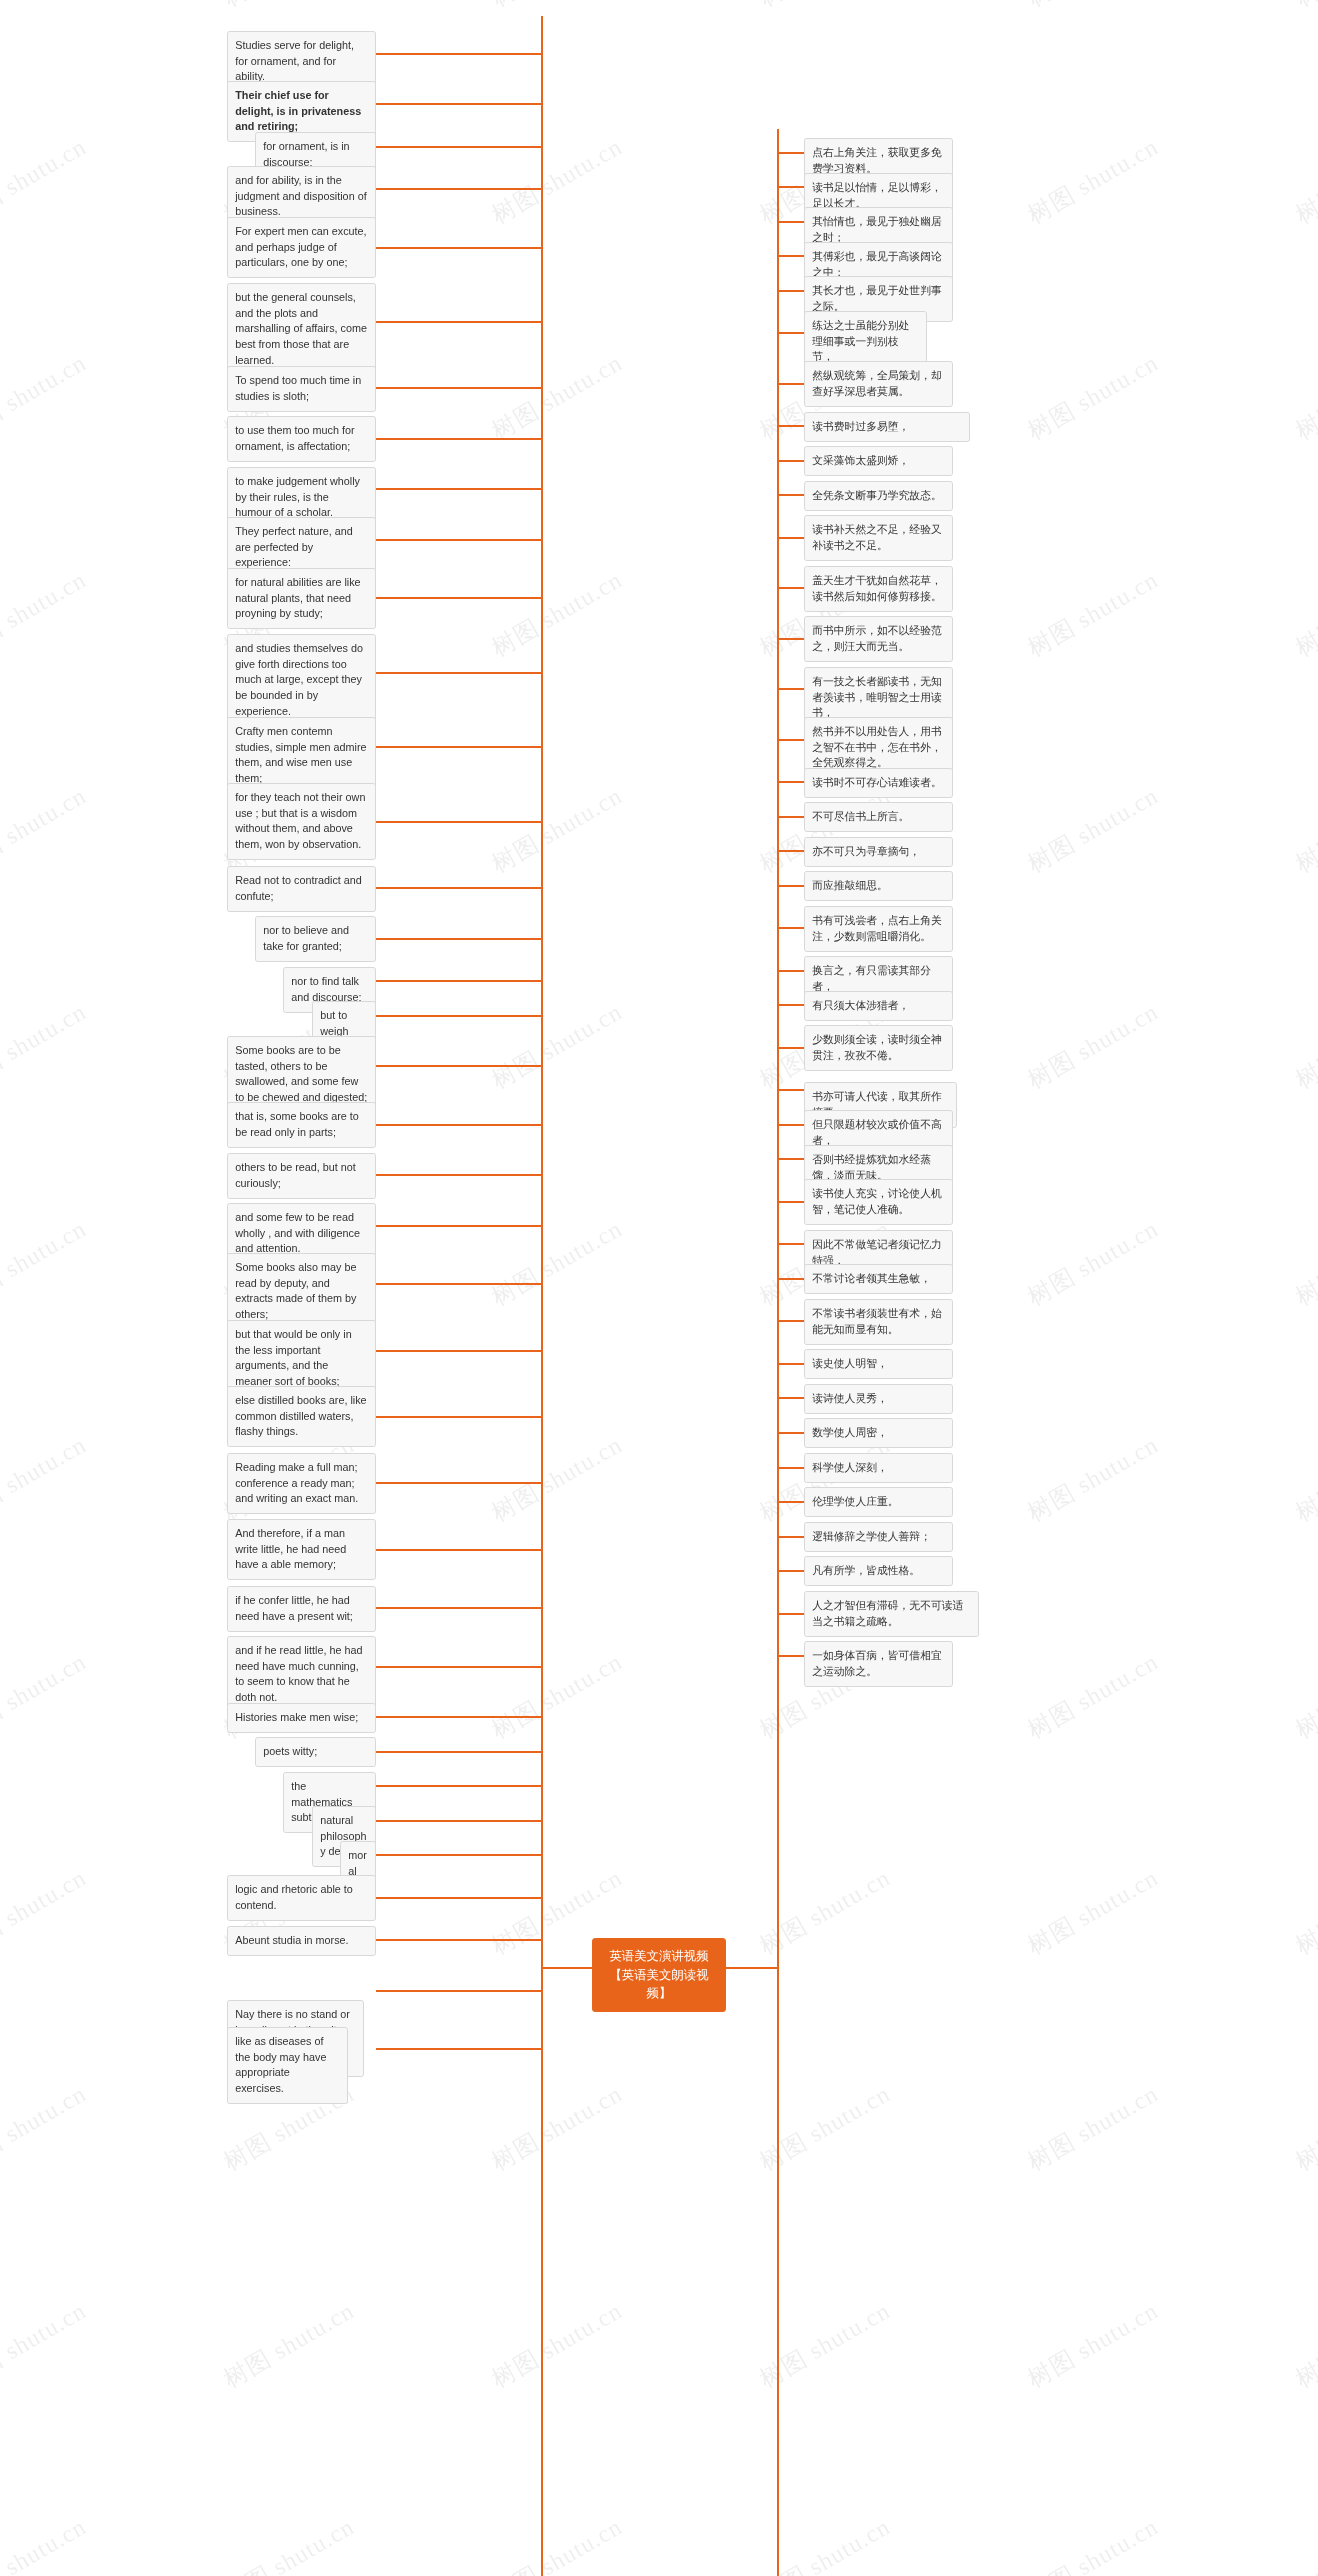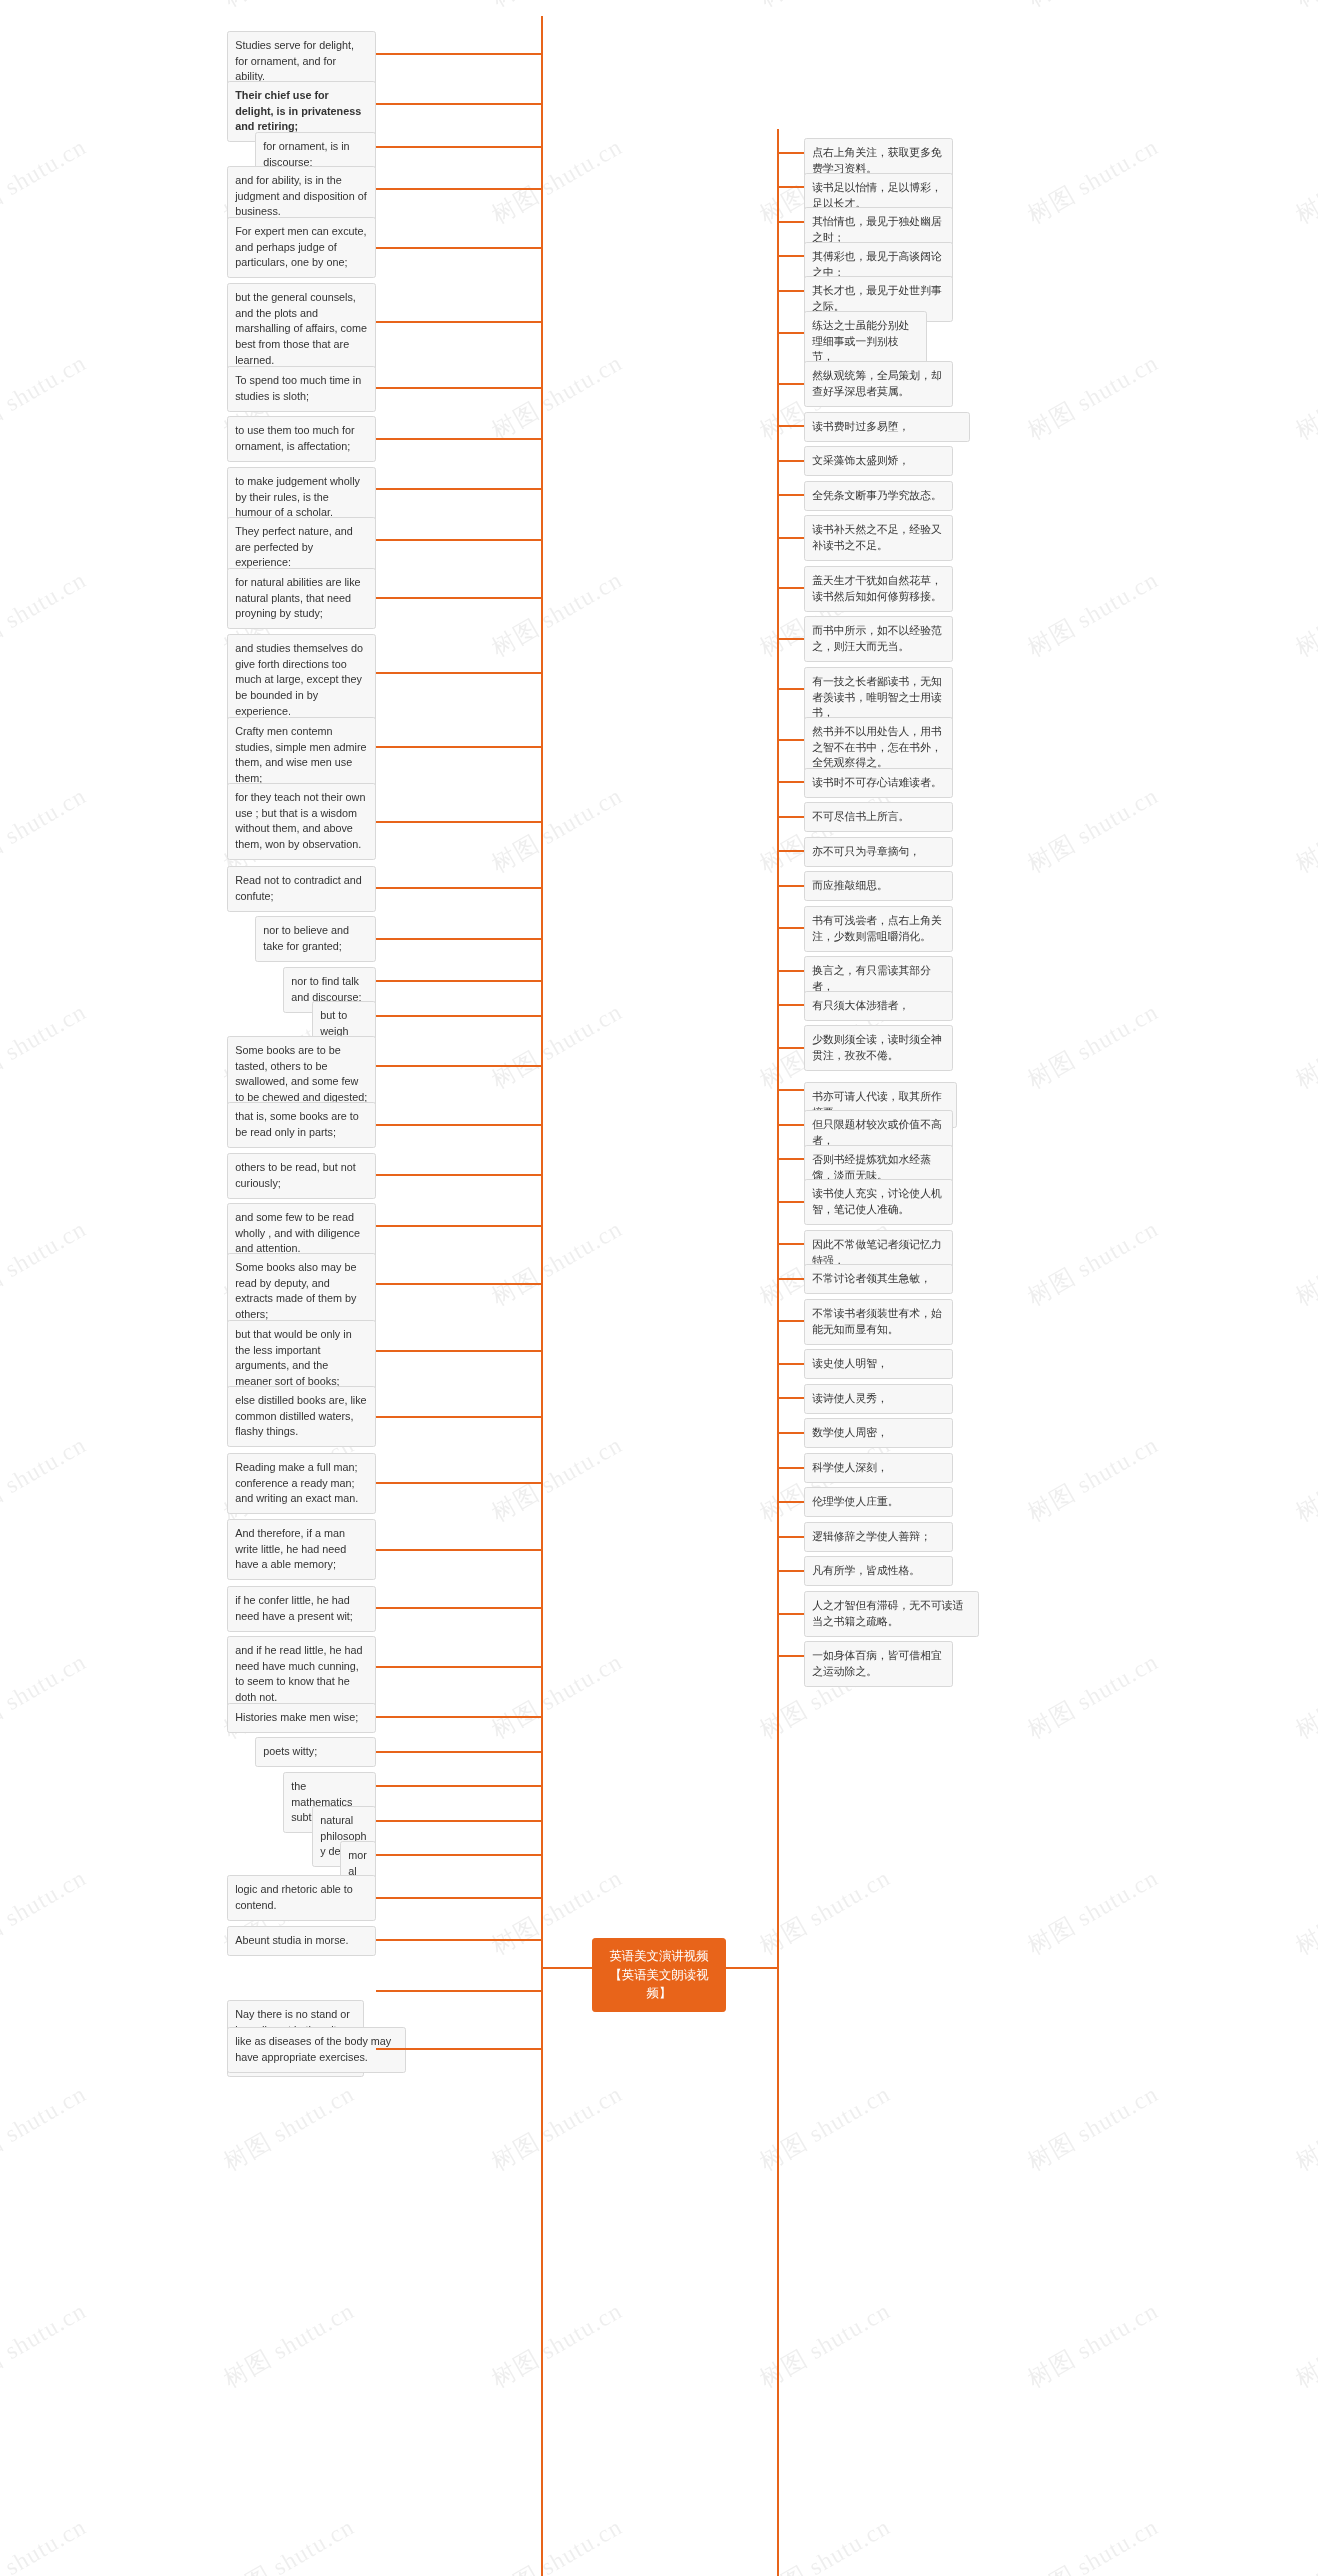--- a/index.html
+++ b/index.html
@@ -226,21 +226,21 @@
       <div class="node plain" style="left: 312px; top: 1806px; width: 64px;">natural philosophy deep;</div>
       <div class="ln h" style="left: 376px; top: 1820px; width: 165px;"></div>
       <div class="node plain" style="left: 340px; top: 1841px; width: 36px;">moral grave;</div>
       <div class="ln h" style="left: 376px; top: 1854px; width: 165px;"></div>
       <div class="node plain" style="left: 227px; top: 1875px; width: 149px;">logic and rhetoric able to contend.</div>
       <div class="ln h" style="left: 376px; top: 1897px; width: 165px;"></div>
       <div class="node plain" style="left: 227px; top: 1926px; width: 149px;">Abeunt studia in morse.</div>
       <div class="ln h" style="left: 376px; top: 1939px; width: 165px;"></div>
       <div class="node plain" style="left: 227px; top: 2000px; width: 137px;">Nay there is no stand or impediment in the wit, but may be wrought out by fit studies;</div>
       <div class="ln h" style="left: 376px; top: 1990px; width: 165px;"></div>
-      <div class="node plain" style="left: 227px; top: 2027px; width: 179px;">like as diseases of the body may have appropriate exercises.</div>
+      <div class="node plain" style="left: 227px; top: 2027px; width: 121px;">like as diseases of the body may have appropriate exercises.</div>
       <div class="ln h" style="left: 376px; top: 2048px; width: 165px;"></div>
     </div>
   <div id="right-layer">
       <div class="node plain" style="left: 804px; top: 138px; width: 149px;">点右上角关注，获取更多免费学习资料。</div>
       <div class="ln h" style="left: 777px; top: 152px; width: 27px;"></div>
       <div class="node plain" style="left: 804px; top: 173px; width: 149px;">读书足以怡情，足以博彩，足以长才。</div>
       <div class="ln h" style="left: 777px; top: 186px; width: 27px;"></div>
       <div class="node plain" style="left: 804px; top: 207px; width: 149px;">其怡情也，最见于独处幽居之时；</div>
       <div class="ln h" style="left: 777px; top: 221px; width: 27px;"></div>
       <div class="node plain" style="left: 804px; top: 242px; width: 149px;">其傅彩也，最见于高谈阔论之中；</div>

